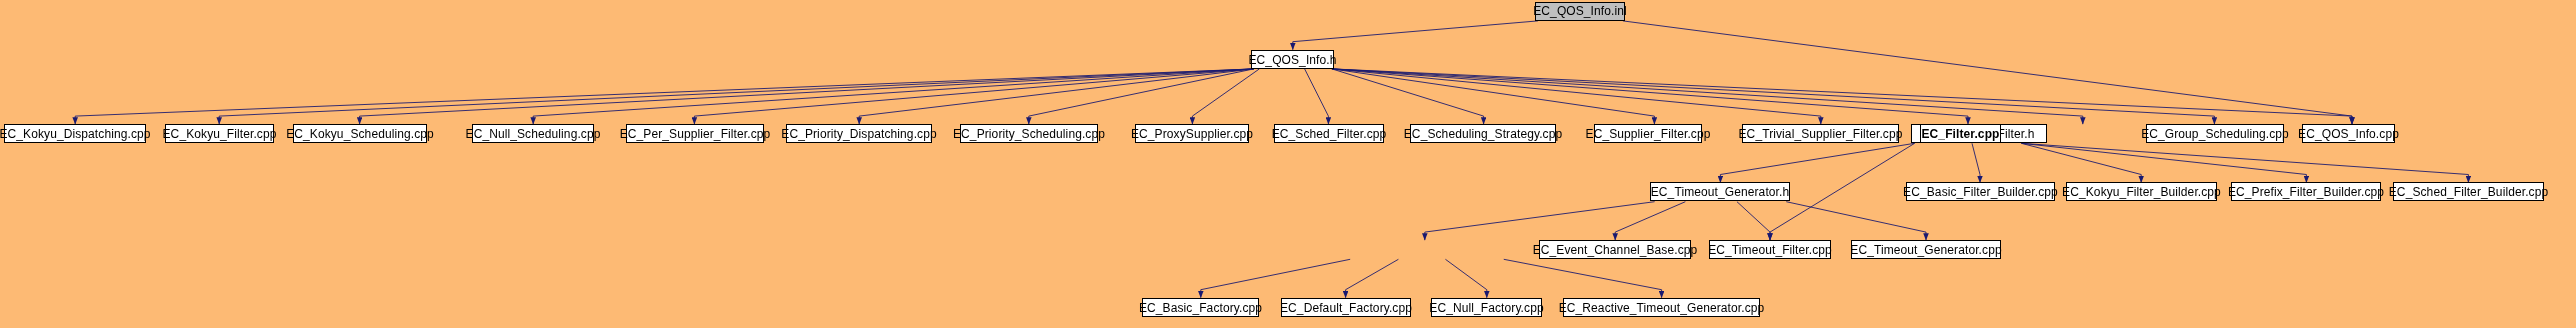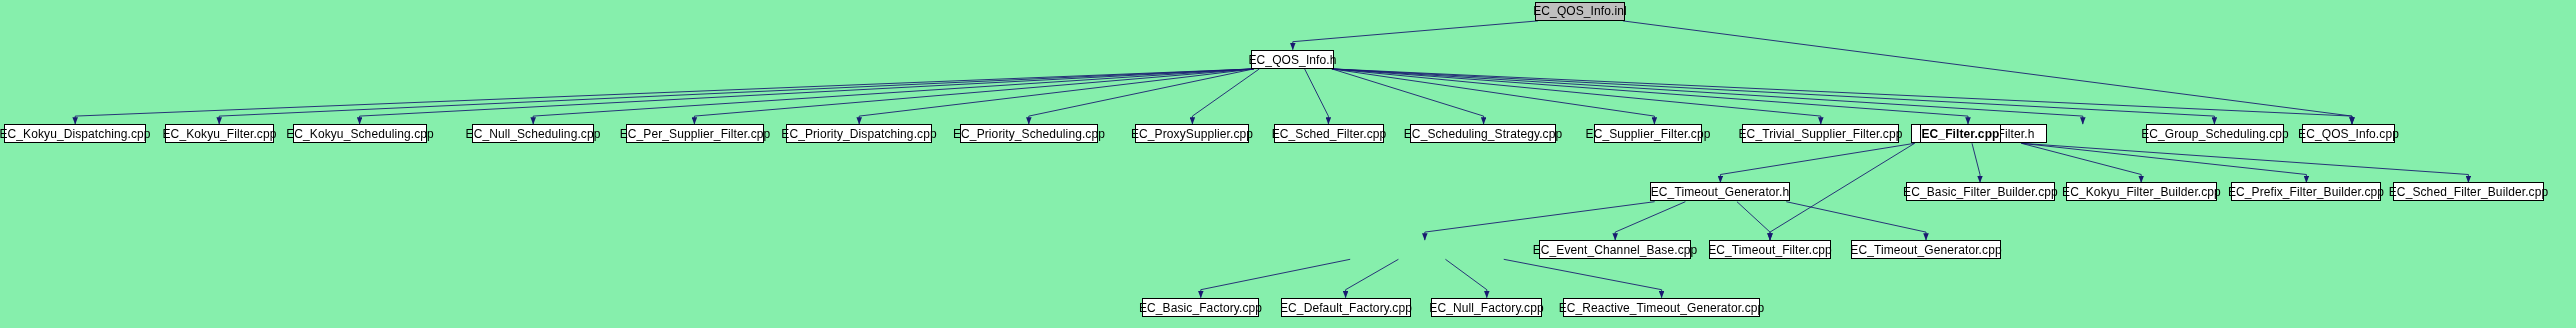--- a/index.html
+++ b/index.html
@@ -4,21 +4,21 @@
 <style>
   html, body {
     margin: 0;
     padding: 0;
     background: #ffffff;
   }
   #graph-root {
     position: relative;
     width: 2576px;
     height: 329px;
-    background: #86efac;
+    background: #fdba74;
     font-family: "Liberation Sans", sans-serif;
     overflow: hidden;
   }
   #edge-layer {
     position: absolute;
     left: 0;
     top: 0;
     width: 2576px;
     height: 329px;
     pointer-events: none;

